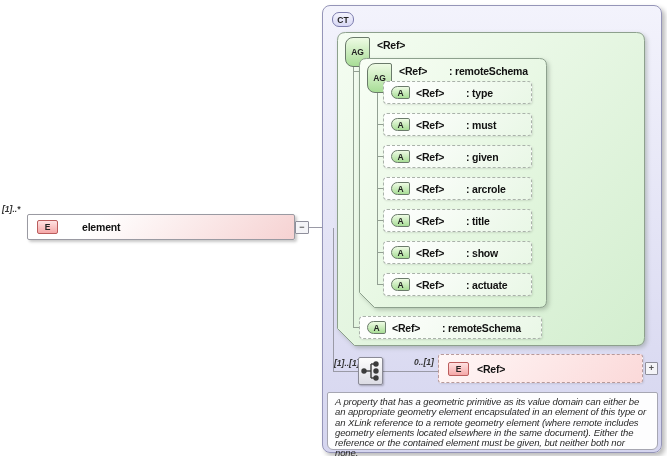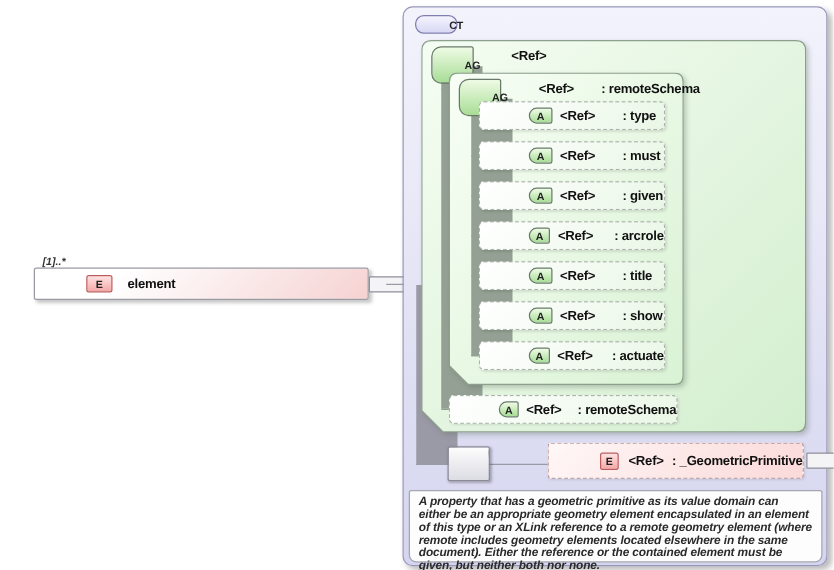--- a/index.html
+++ b/index.html
@@ -1,18 +1,18 @@
 <!DOCTYPE html>
 <html><head>
 <meta charset="utf-8">
 <style>
   html,body{margin:0;padding:0;background:#fff;}
   #canvas{position:relative;width:667px;height:456px;background:#ffffff;overflow:hidden;
           font-family:"Liberation Sans",sans-serif;}
-  .abs{position:absolute;padding-left:32px;}
+  .abs{position:absolute;}
   .lbl{font-size:10.5px;font-weight:bold;color:#111;white-space:nowrap;letter-spacing:-0.2px;}
   .occ{font-size:8.5px;font-style:italic;font-weight:bold;color:#333;white-space:nowrap;}
   .line{background:#9a9aa6;}
   .gline{background:#93a093;}
 
   
   .badge{display:inline-flex;align-items:center;justify-content:center;
          font-size:8.5px;font-weight:bold;color:#222;box-sizing:border-box;}
   .badge-ct{width:22px;height:15px;border:1px solid #7d7dae;border-radius:7px;
             background:linear-gradient(#f4f4fe,#d8d8f4);}
@@ -54,21 +54,21 @@
 </style>
 </head>
 <body>
 
 <div id="canvas">
 
   <div class="abs occ" style="left:2px;top:204px;">[1]..*</div>
 
   <div class="abs elementbox" style="left:27px;top:214px;width:268px;height:26px;">
     <span class="badge badge-e" style="margin-left:9px;">E</span>
-    <span class="lbl" style="margin-left:12px;">element</span>
+    <span class="lbl" style="margin-left:24px;">element</span>
   </div>
 
   <div class="abs handle" style="left:295px;top:221px;width:14px;height:13px;">
     <span>−</span>
   </div>
   <div class="abs line" style="left:309px;top:227px;width:15px;height:1px;"></div>
 
   <div class="abs ct" style="left:322px;top:5px;width:340px;height:448px;">
 
     <div class="abs line" style="left:10px;top:222px;width:1px;height:144px;"></div>
@@ -176,24 +176,23 @@
           <circle cx="16" cy="11" r="2"></circle>
           <circle cx="16" cy="18" r="2"></circle>
         </g>
       </svg>
     </div>
     <div class="abs occ" style="left:91px;top:351px;">0..[1]</div>
 
     <div class="abs ebox" style="left:115px;top:348px;width:205px;height:29px;">
       <span class="badge badge-e" style="margin-left:9px;">E</span>
       <span class="lbl refspan" style="margin-left:8px;width:52px;">&lt;Ref&gt;</span>
-      <span class="lbl">: _GeometricPrimitive</span>
     </div>
     <div class="abs handle" style="left:322px;top:356px;width:13px;height:13px;">
       <span>+</span>
     </div>
 
-    <div class="abs docpanel" style="left:4px;top:386px;width:331px;height:58px;font-weight:bold;">
+    <div class="abs docpanel" style="left:4px;top:386px;width:331px;height:58px;">
       <span>A property that has a geometric primitive as its value domain can either be an appropriate geometry element encapsulated in an element of this type or an XLink reference to a remote geometry element (where remote includes geometry elements located elsewhere in the same document). Either the reference or the contained element must be given, but neither both nor none.</span>
     </div>
   </div>
 
 </div>
 
 </body></html>

